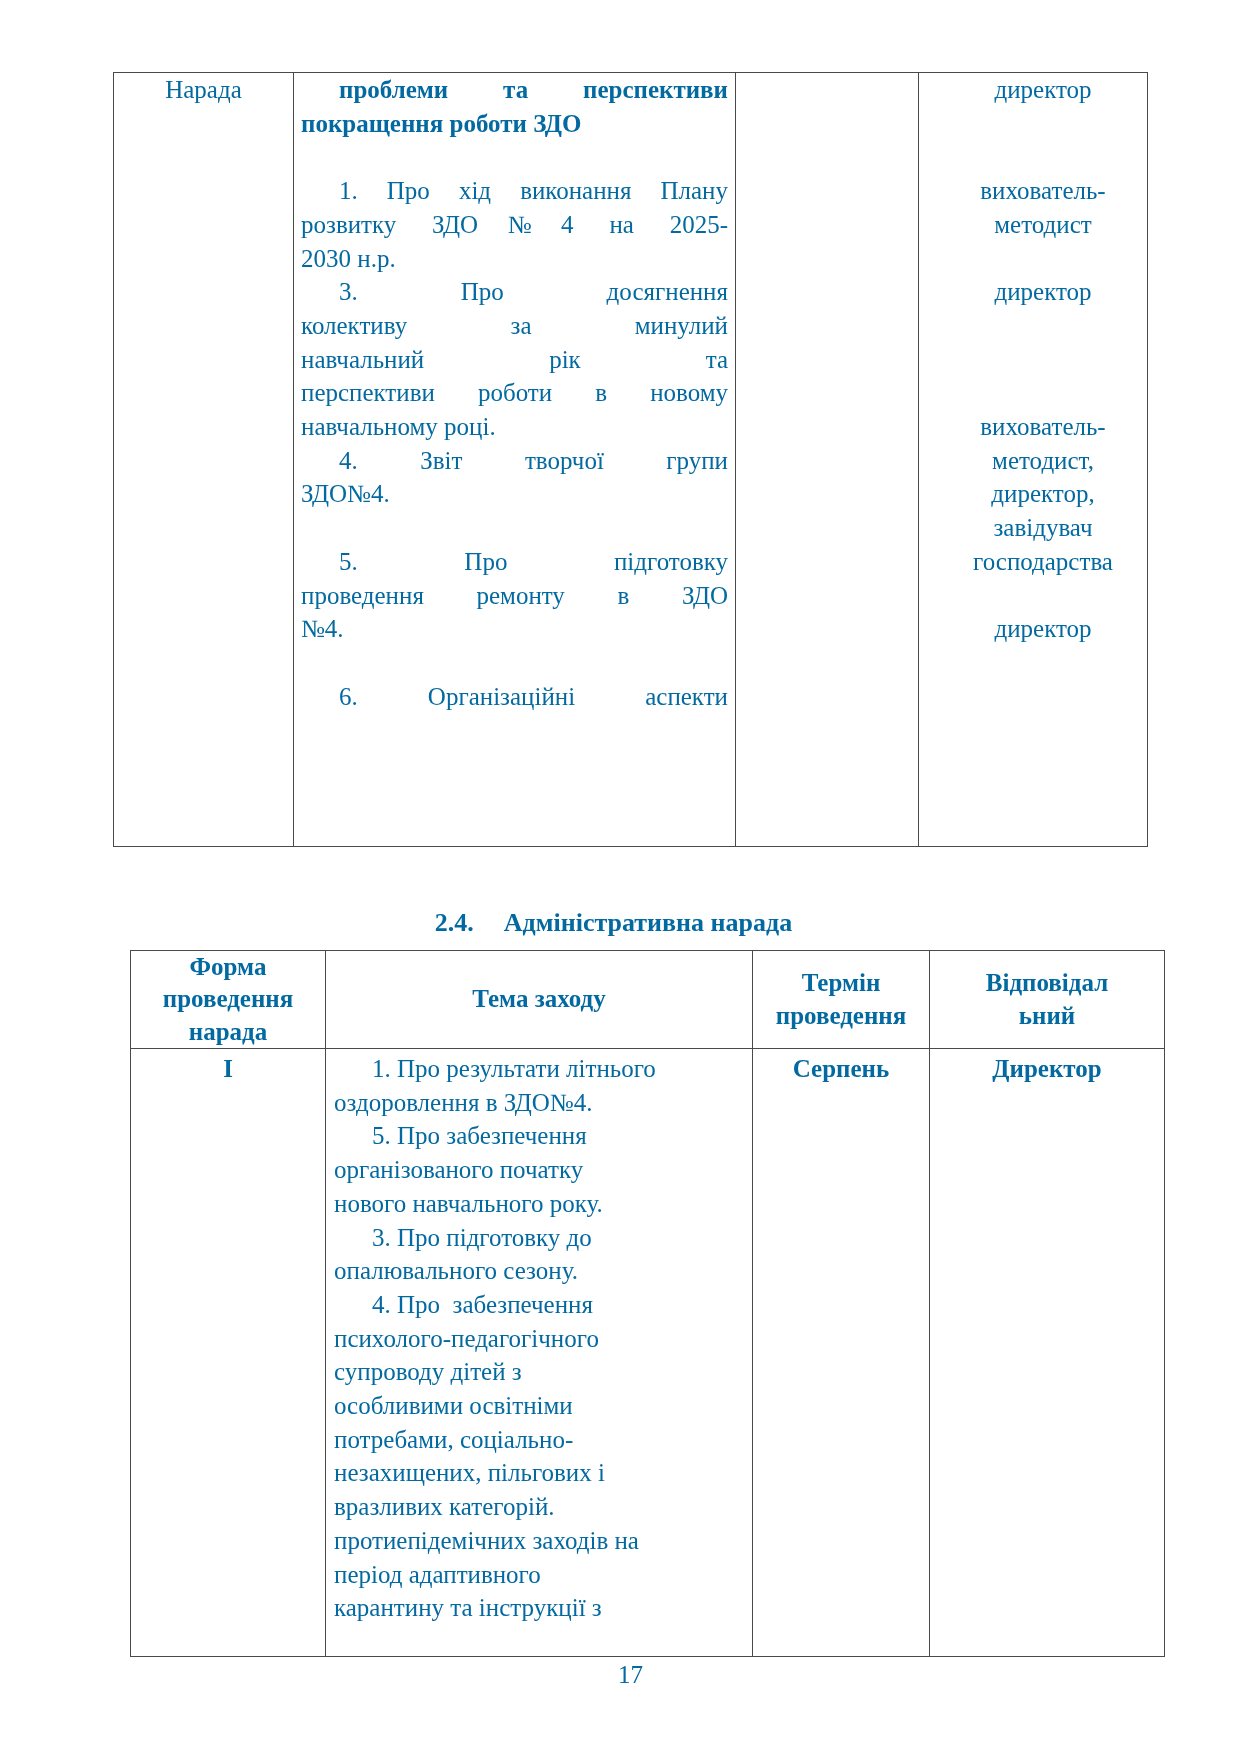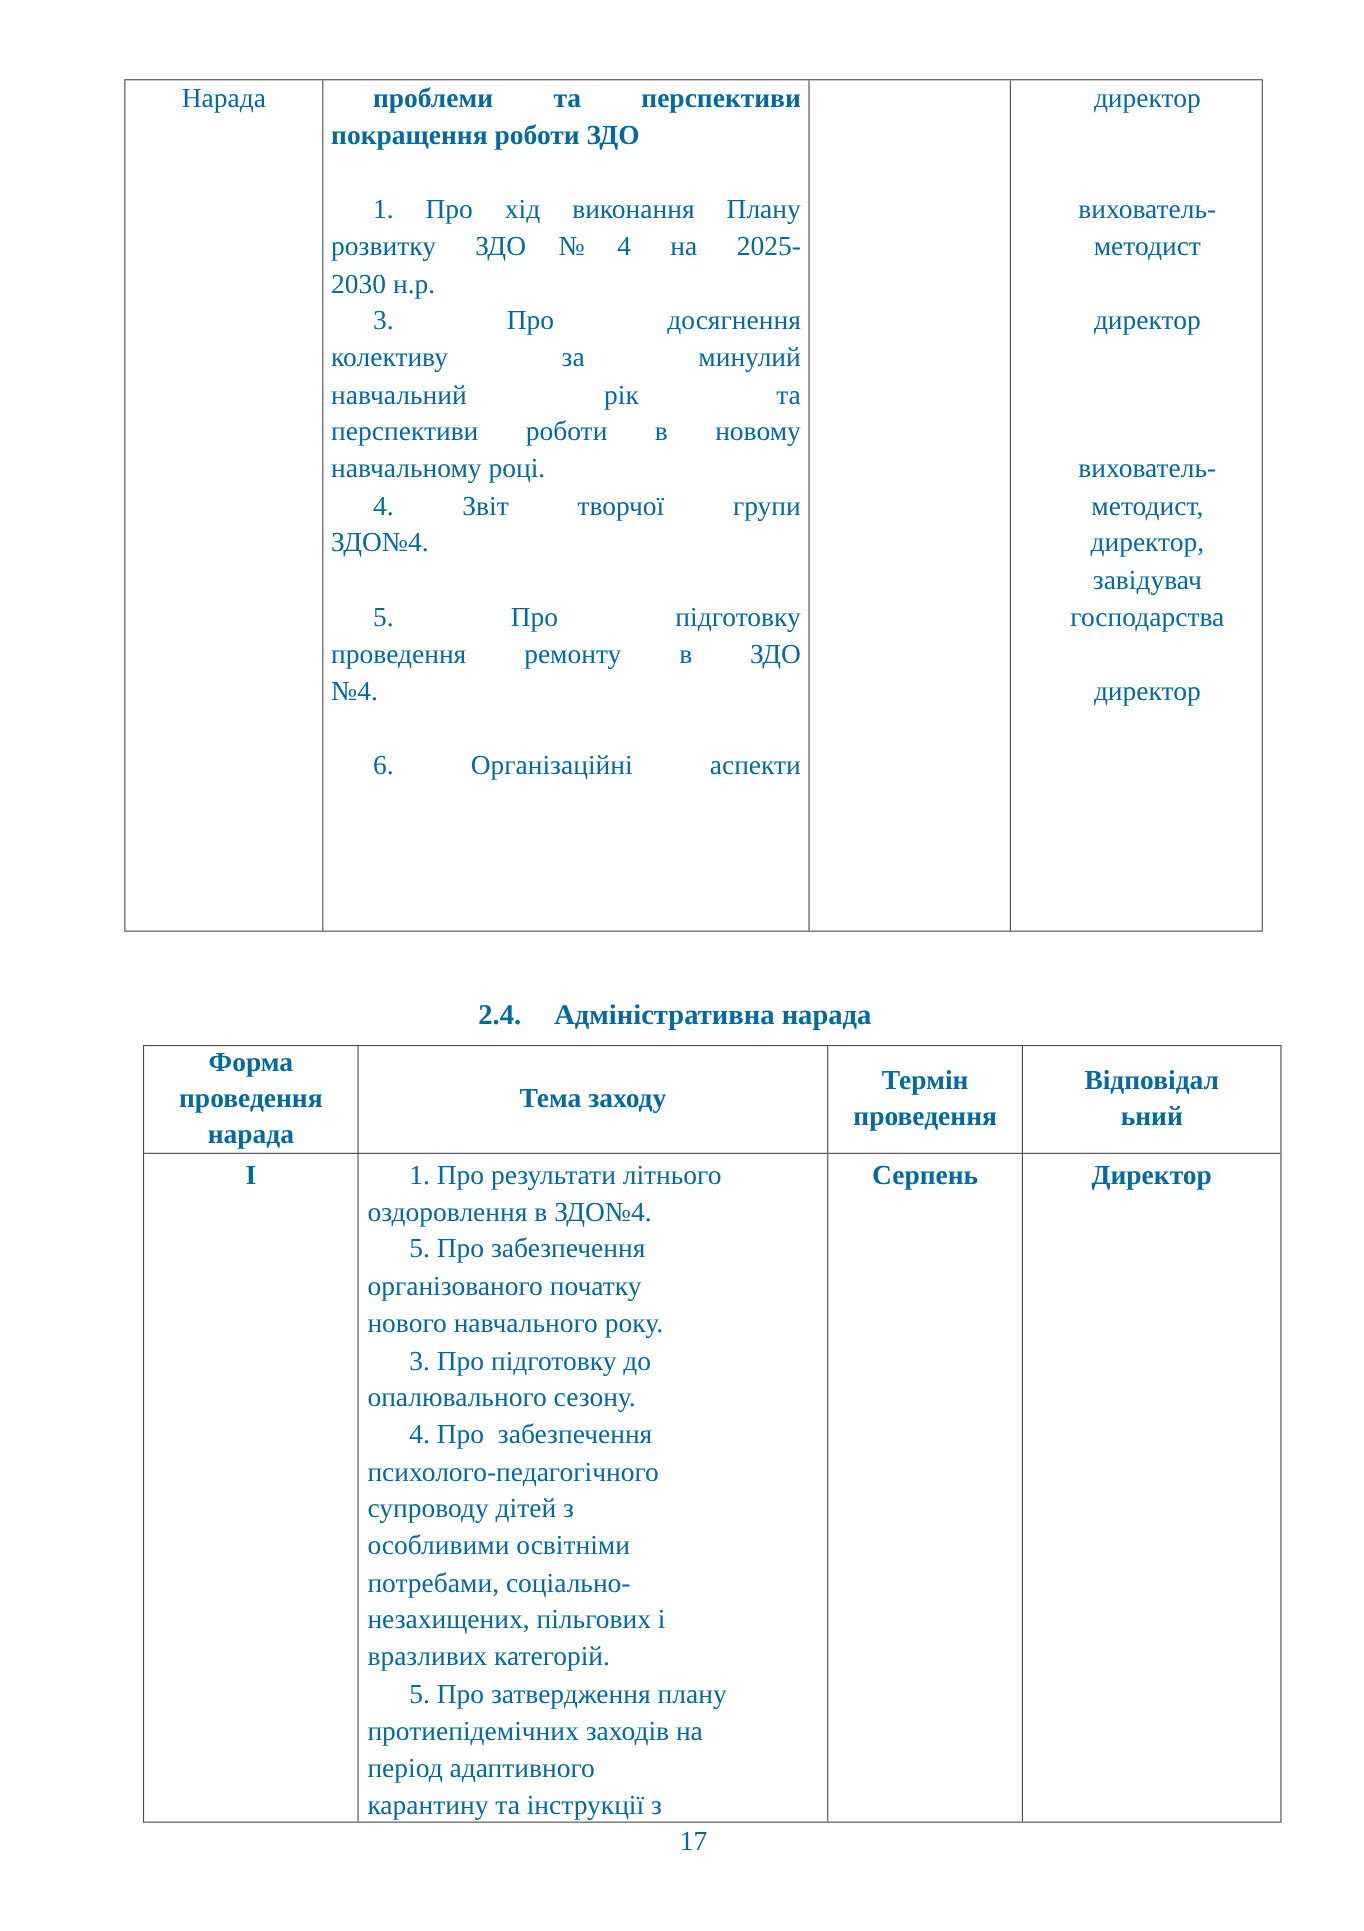--- a/index.html
+++ b/index.html
@@ -187,21 +187,20 @@
       <div>
           <div class="tl fi st">4. Про  забезпечення</div>
           <div class="tl st">психолого-педагогічного</div>
           <div class="tl st">супроводу дітей з</div>
           <div class="tl st">особливими освітніми</div>
           <div class="tl st">потребами, соціально-</div>
           <div class="tl st">незахищених, пільгових і</div>
           <div class="tl">вразливих категорій.</div>
         </div>
       <div>
-          <div class="tl fi st">5. Про затвердження плану</div>
           <div class="tl st">протиепідемічних заходів на</div>
           <div class="tl st">період адаптивного</div>
           <div class="tl">карантину та інструкції з</div>
         </div>
     </div>
     <div class="cell br ctr b padtop">
       <div>Серпень</div>
     </div>
     <div class="cell ctr b padtop">
       <div>Директор</div>

